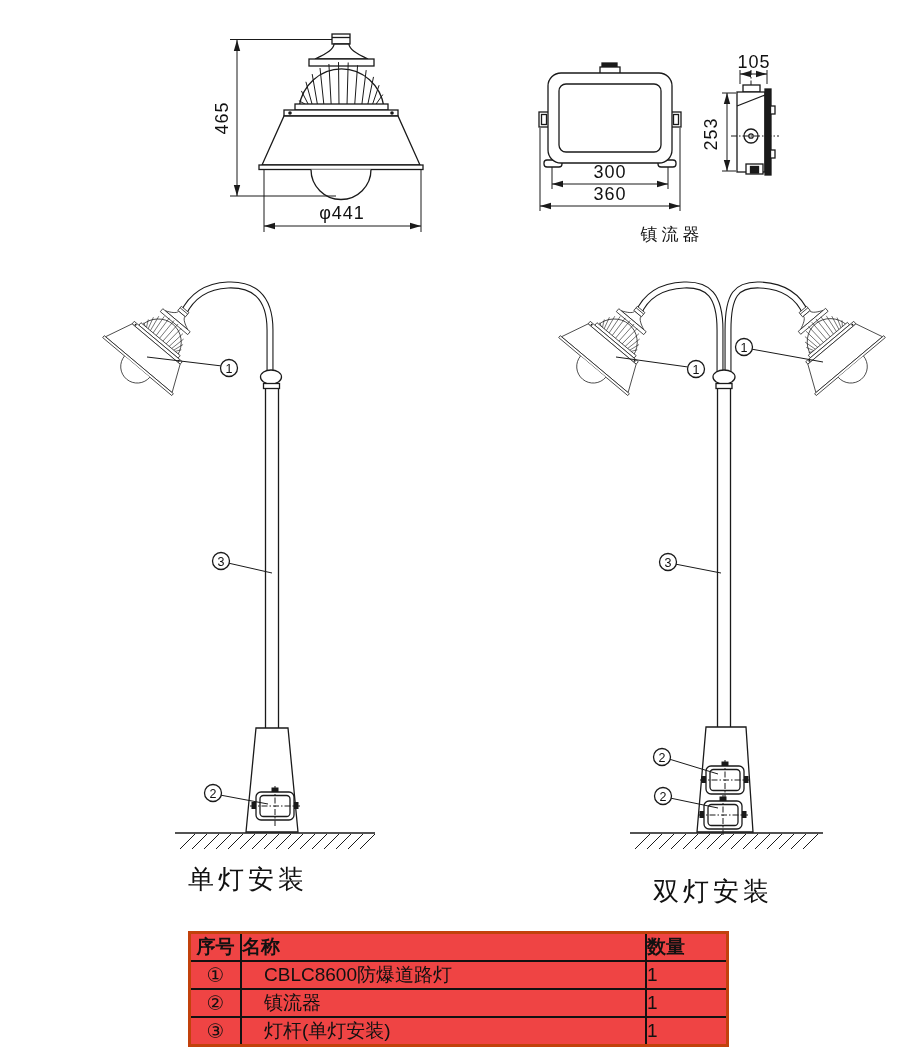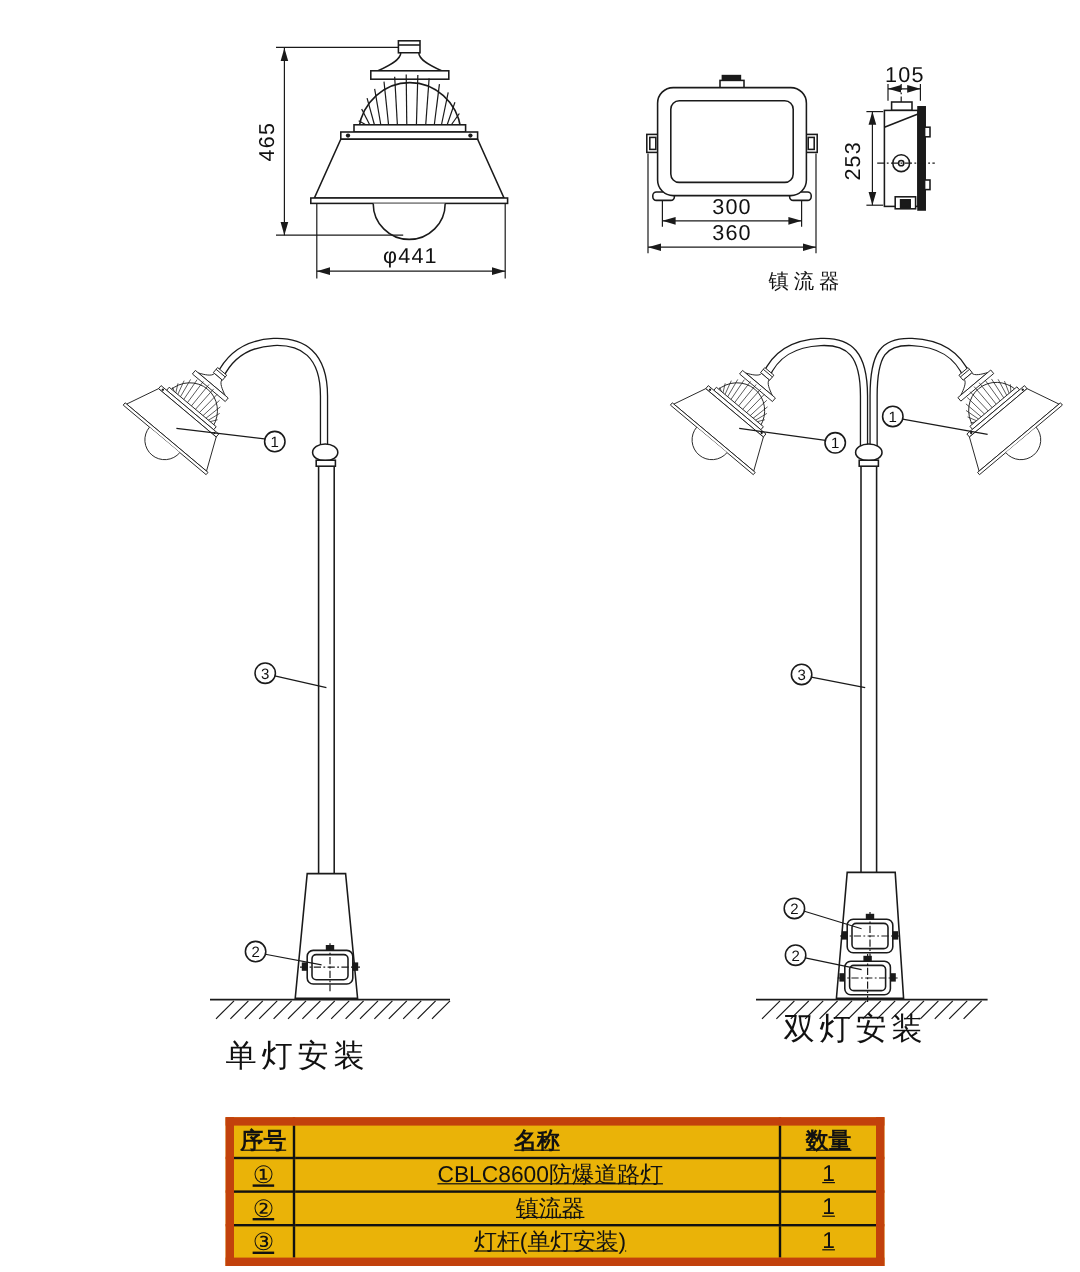--- a/index.html
+++ b/index.html
@@ -10,29 +10,29 @@
   svg .thin{stroke-width:1;}
   svg .dim{stroke:#1a1a1a;stroke-width:1;fill:none;}
   svg .wcore{stroke:#ffffff;stroke-width:4.8;fill:none;}
   svg .tube{stroke:#1a1a1a;stroke-width:7;fill:none;}
   svg text{stroke:none;fill:#111;font-family:"Liberation Sans","DejaVu Sans",sans-serif;}
   svg .dimtxt{font-size:18px;letter-spacing:1px;}
   svg .cjk{font-size:17px;letter-spacing:4px;}
   svg .callout-num{font-size:12.5px;}
   .caption{position:absolute;width:160px;font-size:26px;letter-spacing:4px;color:#111;}
   #cap-single{left:188px;top:862px;}
-  #cap-double{left:653px;top:840px;}
+  #cap-double{left:653px;top:874px;}
   #parts-table{position:absolute;left:188px;top:931px;border-collapse:collapse;table-layout:fixed;
-               background:#eab308;border:7px solid #c2410c;font-size:19px;text-decoration:underline;}
+               background:#ef4444;border:3px solid #c2410c;font-size:19px;}
   #parts-table th,#parts-table td{border:2px solid #111;padding:0;overflow:hidden;white-space:nowrap;}
   #parts-table th{font-weight:bold;height:23px;}
   #parts-table td{height:21px;}
   #parts-table .c-no{width:49px;text-align:center;}
-  #parts-table .c-name{width:381px;text-align:center;}
-  #parts-table .c-qty{width:79px;text-align:center;margin-left:13px;}
+  #parts-table .c-name{width:381px;text-align:left;}
+  #parts-table .c-qty{width:79px;text-align:left;margin-left:13px;}
   #parts-table td.c-no{font-size:20px;}
   #parts-table td.c-name{padding-left:22px;}
 </style>
 </head>
 <body>
 
 <div class="canvas">
 
 <svg width="900" height="1060" viewBox="0 0 900 1060">
   <defs>

